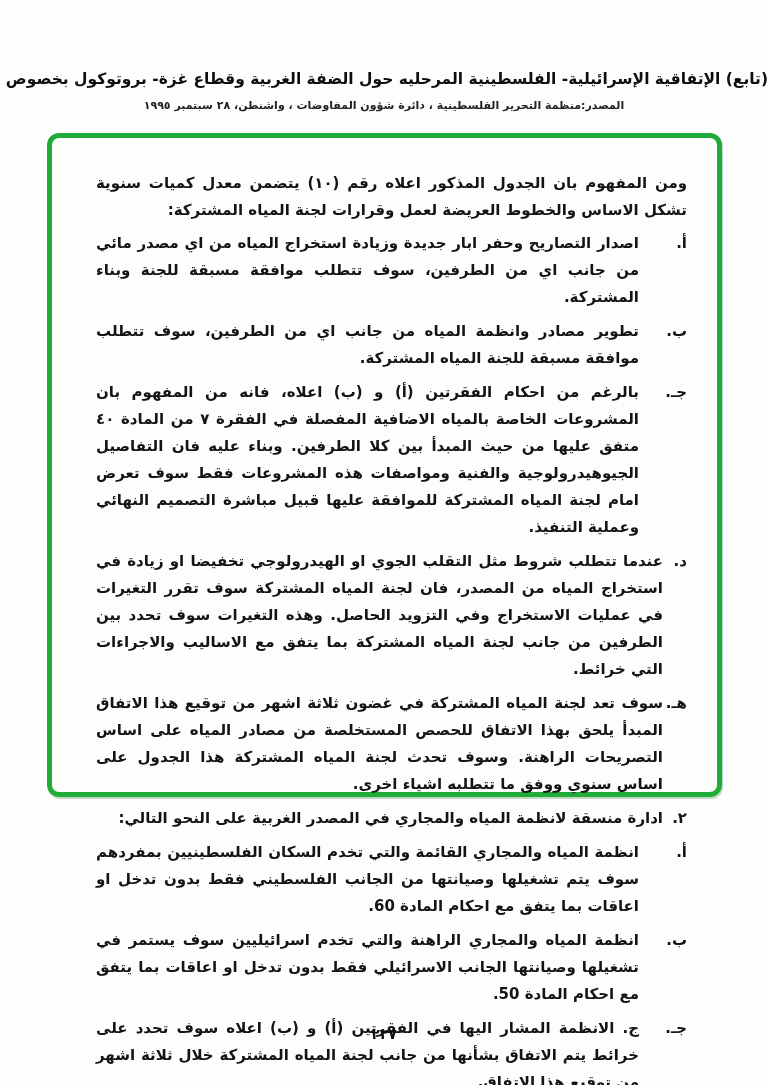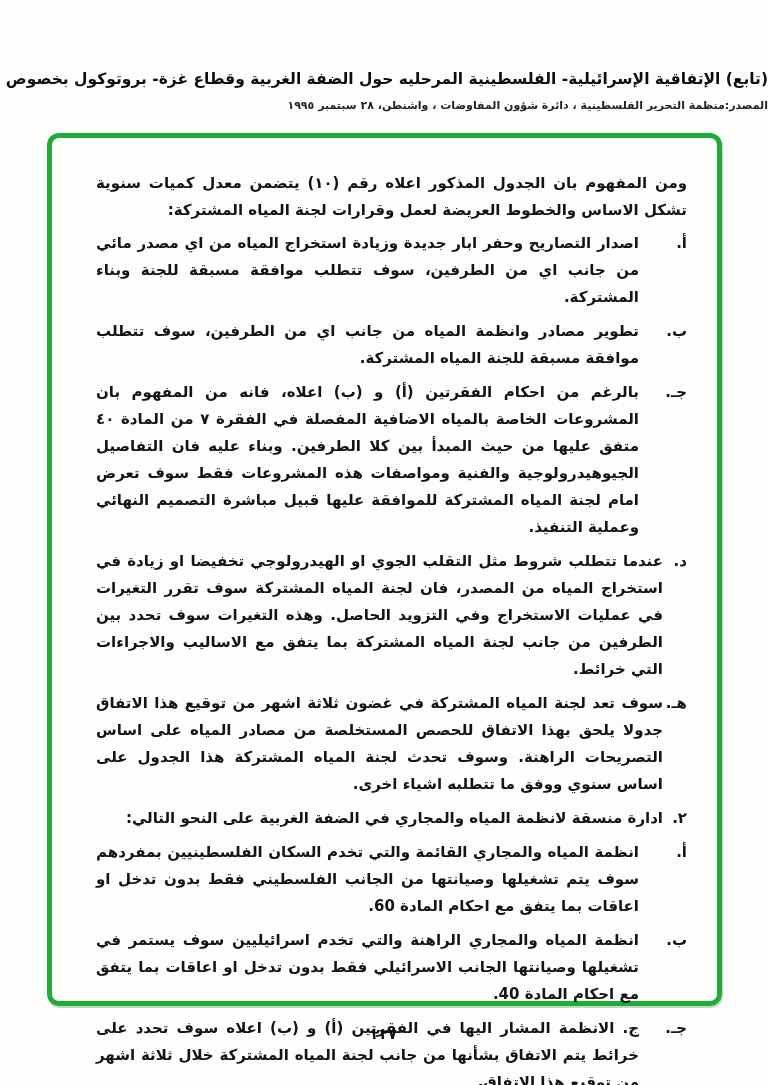--- a/index.html
+++ b/index.html
@@ -20,28 +20,29 @@
     top: 70px; right: 0; left: 0;
     text-align: center;
     font-size: 15.5px;
     font-weight: bold;
     color: #0e0e0e;
     white-space: nowrap;
   }
   .doc-source {
     position: absolute;
     top: 99px; right: 0; left: 0;
+    text-align: center;
     font-size: 11px;
     font-weight: bold;
     color: #222;
   }
   .content-frame {
     position: absolute;
     top: 133px; left: 47px;
-    width: 675px; height: 873px;
+    width: 675px; height: 664px;
     border: 5px solid #21ab38;
     border-radius: 12px;
     background: transparent;
     box-shadow: 1px 2px 0 0 rgba(24,110,42,0.25);
   }
   .content {
     padding: 32px 30px 0 44px;
     font-size: 15px;
     font-weight: bold;
     line-height: 27px;
@@ -100,36 +101,36 @@
         <div class="text">بالرغم من احكام الفقرتين (أ) و (ب) اعلاه، فانه من المفهوم بان المشروعات الخاصة بالمياه الاضافية المفصلة في الفقرة ٧ من المادة ٤٠ متفق عليها من حيث المبدأ بين كلا الطرفين. وبناء عليه فان التفاصيل الجيوهيدرولوجية والفنية ومواصفات هذه المشروعات فقط سوف تعرض امام لجنة المياه المشتركة للموافقة عليها قبيل مباشرة التصميم النهائي وعملية التنفيذ.</div>
       </div>
 
       <div class="li gap-narrow">
         <span class="marker">د.</span>
         <div class="text">عندما تتطلب شروط مثل التقلب الجوي او الهيدرولوجي تخفيضا او زيادة في استخراج المياه من المصدر، فان لجنة المياه المشتركة سوف تقرر التغيرات في عمليات الاستخراج وفي التزويد الحاصل. وهذه التغيرات سوف تحدد بين الطرفين من جانب لجنة المياه المشتركة بما يتفق مع الاساليب والاجراءات التي خرائط.</div>
       </div>
 
       <div class="li gap-narrow">
         <span class="marker">هـ.</span>
-        <div class="text">سوف تعد لجنة المياه المشتركة في غضون ثلاثة اشهر من توقيع هذا الاتفاق جدولا يلحق بهذا الاتفاق للحصص المستخلصة من مصادر المياه على اساس التصريحات الراهنة. وسوف تحدث لجنة المياه المشتركة هذا الجدول على اساس سنوي ووفق ما تتطلبه اشياء اخرى.</div>
+        <div class="text">سوف تعد لجنة المياه المشتركة في غضون ثلاثة اشهر من توقيع هذا الاتفاق المبدأ يلحق بهذا الاتفاق للحصص المستخلصة من مصادر المياه على اساس التصريحات الراهنة. وسوف تحدث لجنة المياه المشتركة هذا الجدول على اساس سنوي ووفق ما تتطلبه اشياء اخرى.</div>
       </div>
 
       <div class="li gap-narrow">
         <span class="marker">٢.</span>
-        <div class="text">ادارة منسقة لانظمة المياه والمجاري في الضفة الغربية على النحو التالي:</div>
+        <div class="text">ادارة منسقة لانظمة المياه والمجاري في المصدر الغربية على النحو التالي:</div>
       </div>
 
       <div class="li gap-wide">
         <span class="marker">أ.</span>
         <div class="text">انظمة المياه والمجاري  القائمة والتي تخدم السكان الفلسطينيين بمفردهم سوف يتم تشغيلها وصيانتها من الجانب الفلسطيني فقط بدون تدخل او اعاقات بما يتفق مع احكام المادة 60.</div>
       </div>
 
       <div class="li gap-wide">
         <span class="marker">ب.</span>
-        <div class="text">انظمة المياه والمجاري الراهنة والتي تخدم اسرائيليين سوف يستمر في تشغيلها وصيانتها الجانب الاسرائيلي فقط بدون تدخل او اعاقات بما يتفق مع احكام المادة 40.</div>
+        <div class="text">انظمة المياه والمجاري الراهنة والتي تخدم اسرائيليين سوف يستمر في تشغيلها وصيانتها الجانب الاسرائيلي فقط بدون تدخل او اعاقات بما يتفق مع احكام المادة 50.</div>
       </div>
 
       <div class="li gap-wide">
         <span class="marker">جـ.</span>
         <div class="text">ج. الانظمة المشار اليها في الفقرتين (أ) و (ب)  اعلاه سوف تحدد على خرائط يتم الاتفاق بشأنها من جانب لجنة المياه المشتركة خلال ثلاثة اشهر من توقيع هذا الاتفاق.</div>
       </div>
 
     </div>
   </div>
 

